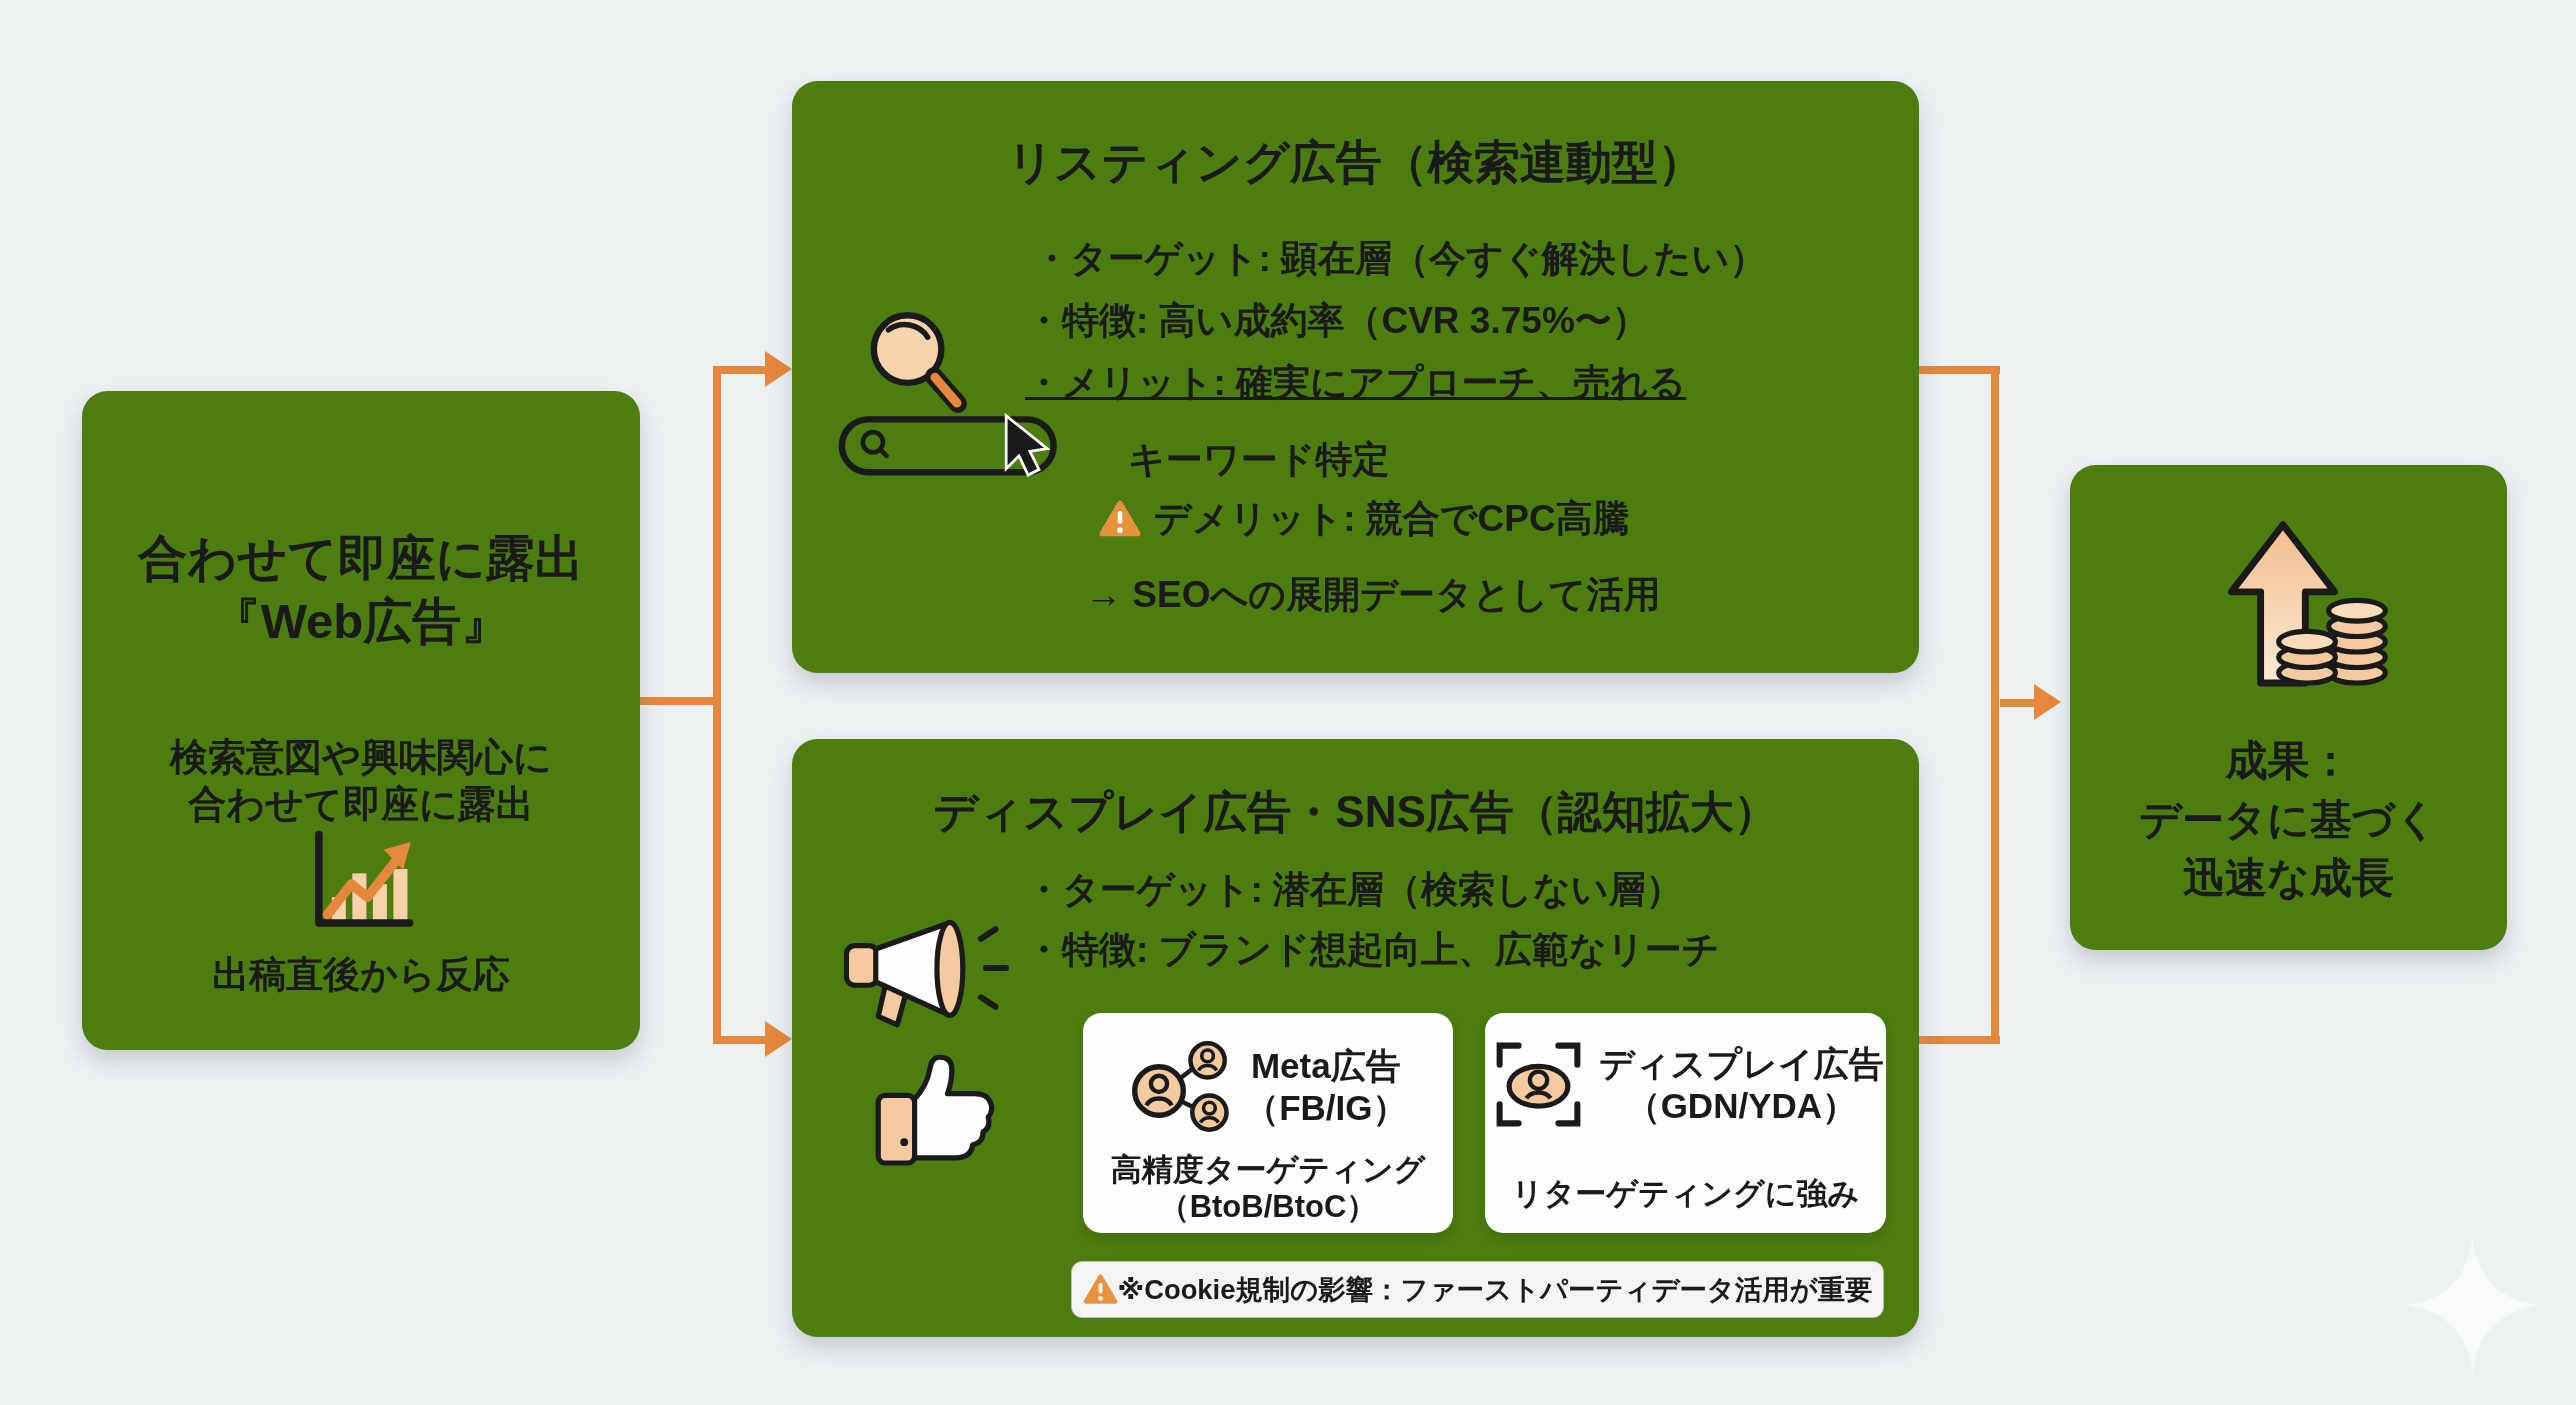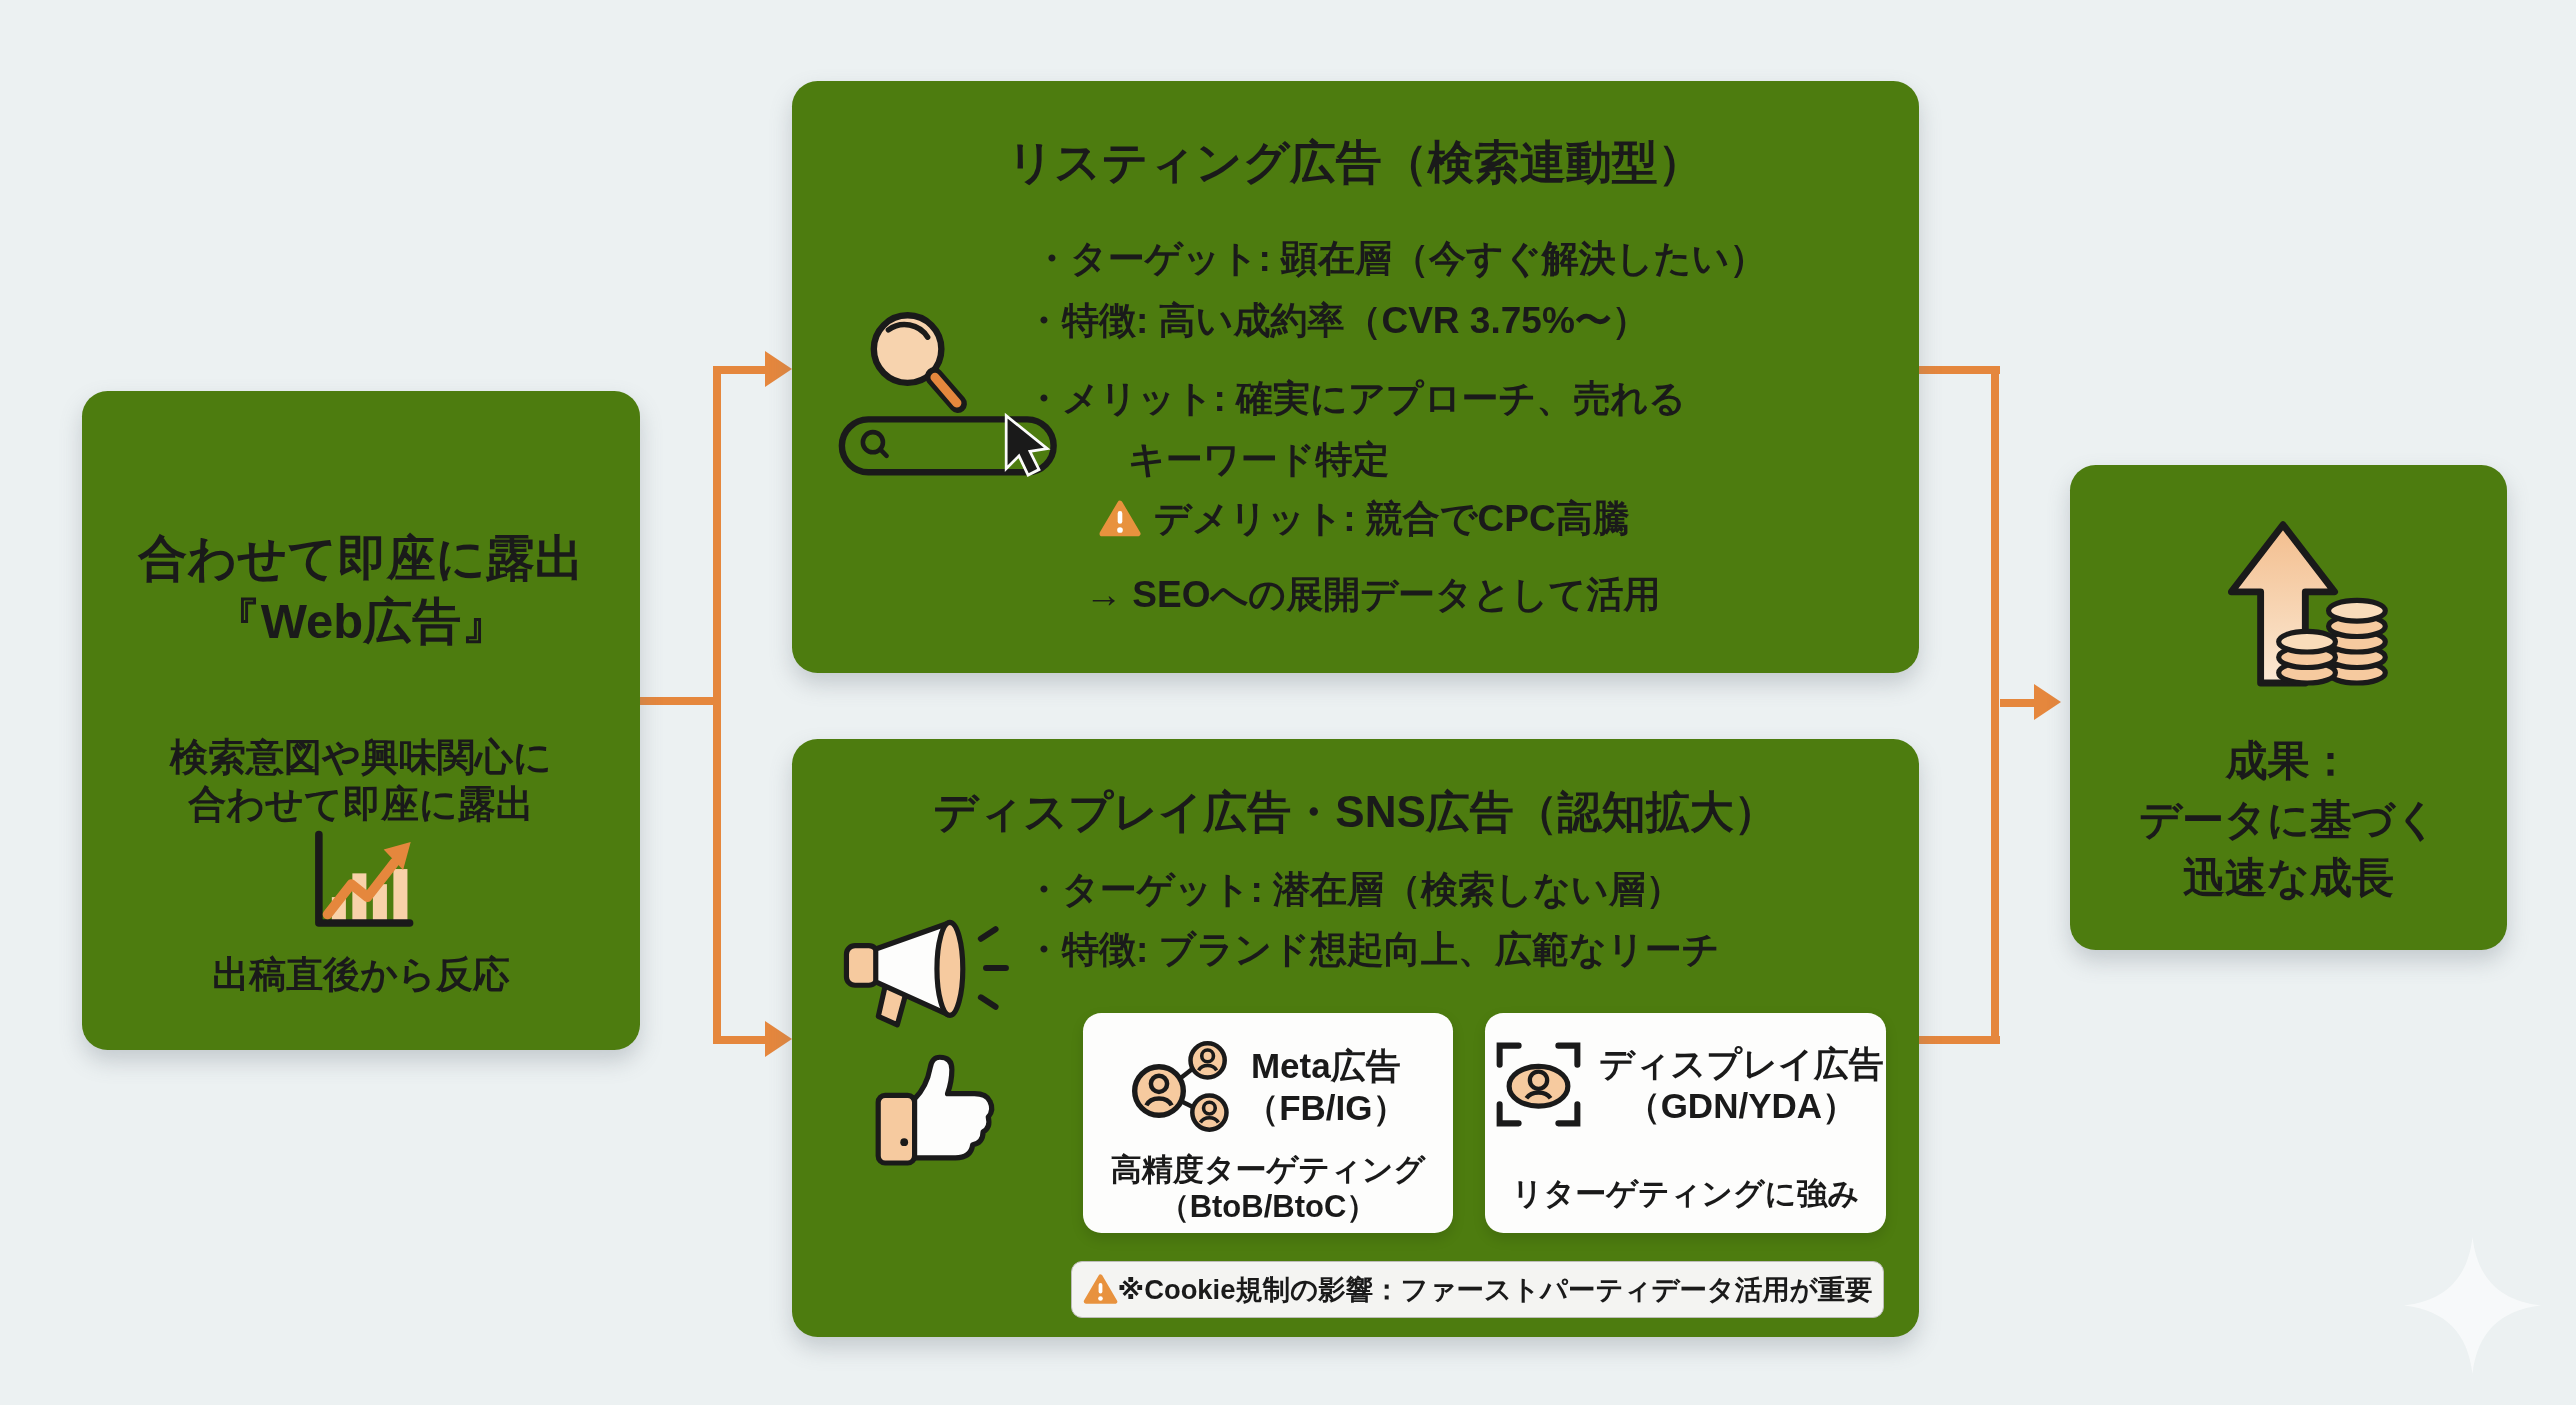--- a/index.html
+++ b/index.html
@@ -100,21 +100,21 @@
       <line x1="108" y1="76" x2="132" y2="104" stroke="#E5873D" stroke-width="10" stroke-linecap="round"></line>
       <rect x="6" y="122" width="232" height="58" rx="29" fill="none" stroke="#1A1A1A" stroke-width="7"></rect>
       <circle cx="40" cy="147" r="11" fill="none" stroke="#1A1A1A" stroke-width="5"></circle>
       <line x1="48" y1="155" x2="55" y2="162" stroke="#1A1A1A" stroke-width="5" stroke-linecap="round"></line>
       <path d="M186 118 l0 58 l14 -14 l10 21 l12 -6 l-10 -20 l19 -3 z" fill="#1A1A1A" stroke="#FBFBFA" stroke-width="3"></path>
     </svg>
   </div>
 
   <div class="abs-left t40" style="left:233px;top:178px;margin-left:8px;">・ターゲット: 顕在層（今すぐ解決したい）</div>
   <div class="abs-left t40" style="left:233px;top:240px;">・特徴: 高い成約率（CVR 3.75%〜）</div>
-  <div class="abs-left t40" style="left:233px;top:318px;">・メリット: 確実にアプローチ、売れる</div>
+  <div class="abs-left t40" style="left:233px;top:302px;text-decoration:underline;">・メリット: 確実にアプローチ、売れる</div>
   <div class="abs-left t40" style="left:336px;top:379px;">キーワード特定</div>
 
   <div class="abs-left" style="left:307px;top:438px;display:flex;align-items:center;gap:12.8px;">
     <span>
       <svg width="42" height="38" viewBox="0 0 40 36">
         <path d="M20 3 L37 32 H3 Z" fill="#E8923E" stroke="#E8923E" stroke-width="5" stroke-linejoin="round"></path>
         <rect x="17.8" y="10.5" width="4.4" height="12" rx="2.2" fill="#FFFFFF"></rect>
         <circle cx="20" cy="28.5" r="2.7" fill="#FFFFFF"></circle>
       </svg>
     </span>

